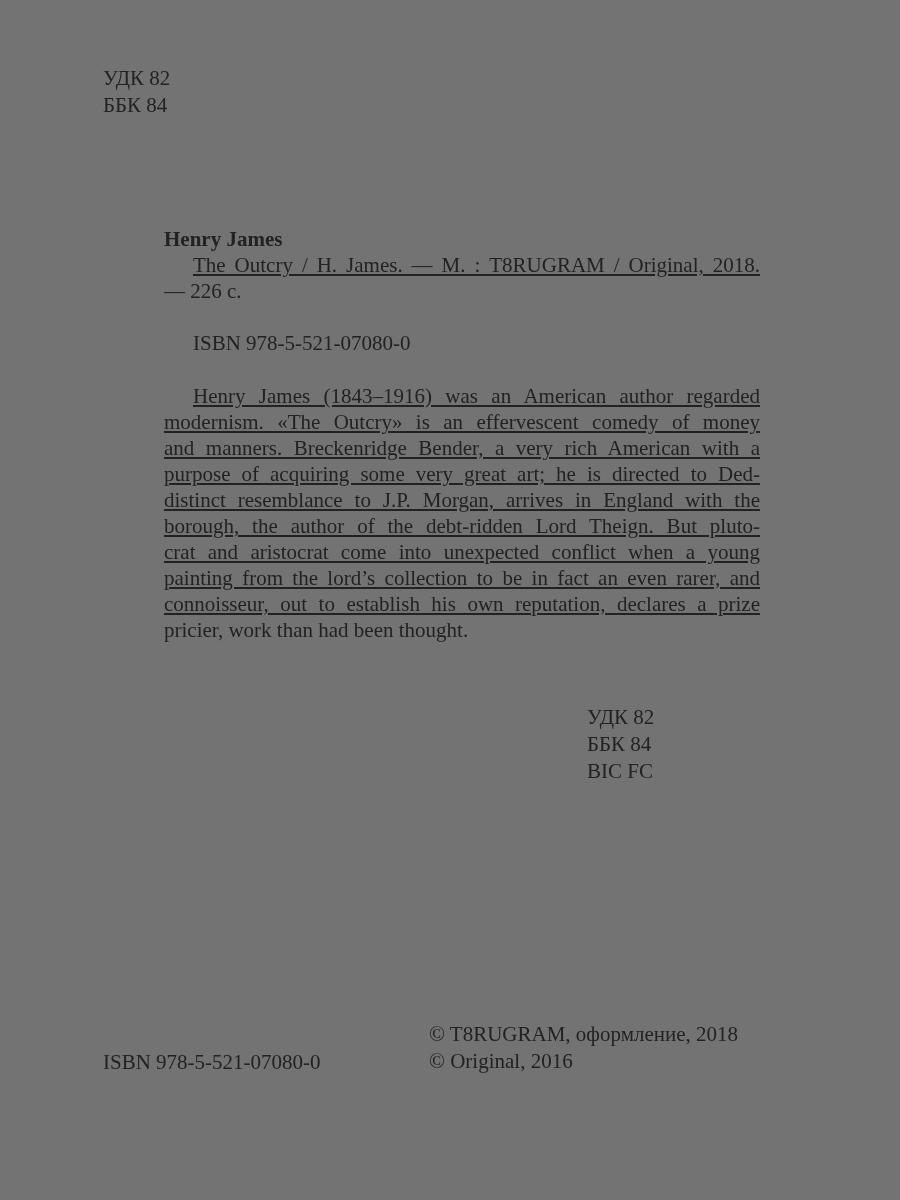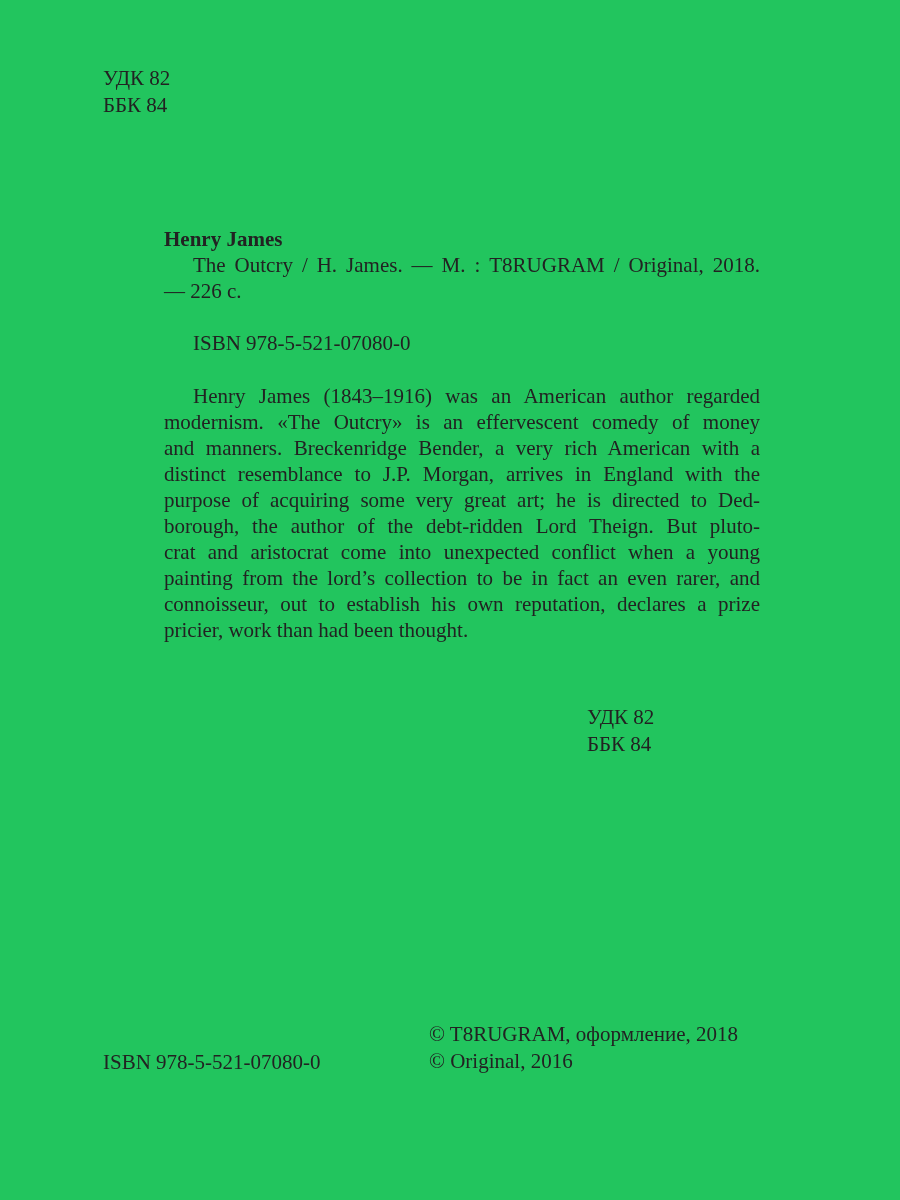--- a/index.html
+++ b/index.html
@@ -14,37 +14,37 @@
     font-family: "Liberation Serif", "DejaVu Serif", serif;
     color: #222222;
     font-size: 21px;
     line-height: 26px;
     -webkit-font-smoothing: antialiased;
   }
   .page {
     position: absolute;
     left: 0; top: 0;
     width: 900px; height: 1200px;
-    background: #22c55e;
+    background: #737373;
     overflow: hidden;
   }
   .abs { position: absolute; }
 
   
   .top-codes { left: 103px; top: 65px; line-height: 27px; }
 
   
   .author-line { left: 164px; top: 226px; width: 596px; font-weight: bold; }
   .biblio { left: 164px; top: 252px; width: 596px; }
   .isbn-line { left: 193px; top: 330px; }
 
   
   .annotation { left: 164px; top: 383px; width: 596px; }
   .ann-line { width: 596px; }
-  .jl { text-align: justify; text-align-last: justify; }
+  .jl { text-align: justify; text-align-last: justify; text-decoration: underline; }
   .indent { text-indent: 29px; }
 
   
   .codes-block { left: 587px; top: 704px; line-height: 27px; }
 
   
   .footer-isbn { left: 103px; top: 1049px; }
   .copyright-block { left: 429px; top: 1021px; line-height: 27px; }
 </style>
 </head>
@@ -63,32 +63,33 @@
     <div class="jl indent">The Outcry / H. James. — М. : T8RUGRAM / Original, 2018.</div>
     <div>— 226 с.</div>
   </div>
 
   <div class="abs isbn-line">ISBN 978-5-521-07080-0</div>
 
   <div class="abs annotation">
     <div class="ann-line jl indent">Henry James (1843–1916) was an American author regarded</div>
     <div class="ann-line jl">modernism. «The Outcry» is an effervescent comedy of money</div>
     <div class="ann-line jl">and manners. Breckenridge Bender, a very rich American with a</div>
+    <div class="ann-line jl">purpose of acquiring some very great art; he is directed to Ded-</div>
     <div class="ann-line jl">distinct resemblance to J.P. Morgan, arrives in England with the</div>
-    <div class="ann-line jl">purpose of acquiring some very great art; he is directed to Ded-</div>
     <div class="ann-line jl">borough, the author of the debt-ridden Lord Theign. But pluto-</div>
     <div class="ann-line jl">crat and aristocrat come into unexpected conflict when a young</div>
     <div class="ann-line jl">painting from the lord’s collection to be in fact an even rarer, and</div>
     <div class="ann-line jl">connoisseur, out to establish his own reputation, declares a prize</div>
     <div class="ann-line">pricier, work than had been thought.</div>
   </div>
 
   <div class="abs codes-block">
     <div>УДК 82</div>
     <div>ББК 84</div>
+    <div>BIC FC</div>
   </div>
 
   <div class="abs footer-isbn">ISBN 978-5-521-07080-0</div>
 
   <div class="abs copyright-block">
     <div>© T8RUGRAM, оформление, 2018</div>
     <div>© Original, 2016</div>
   </div>
 
 </div>

